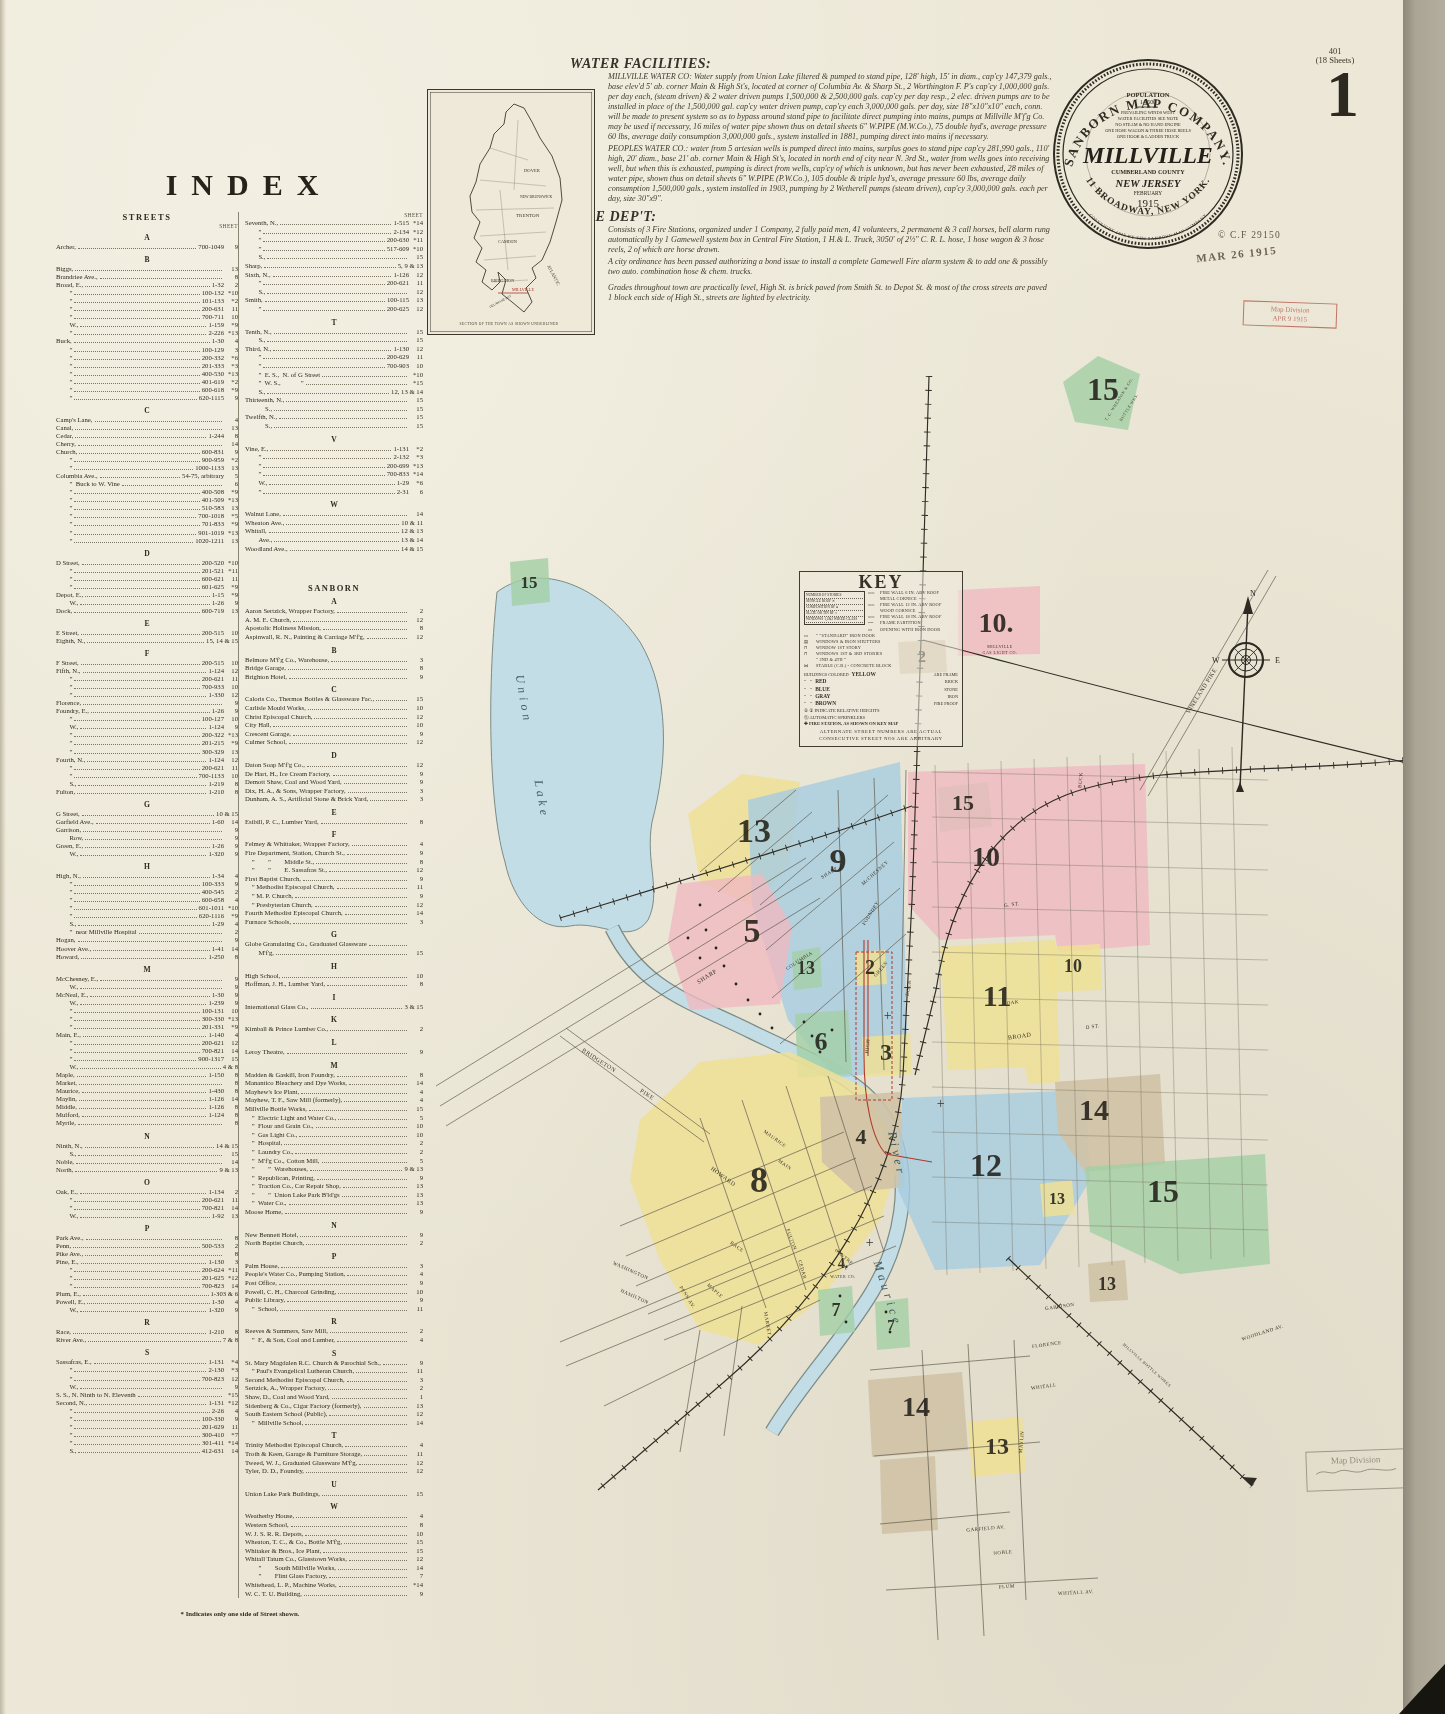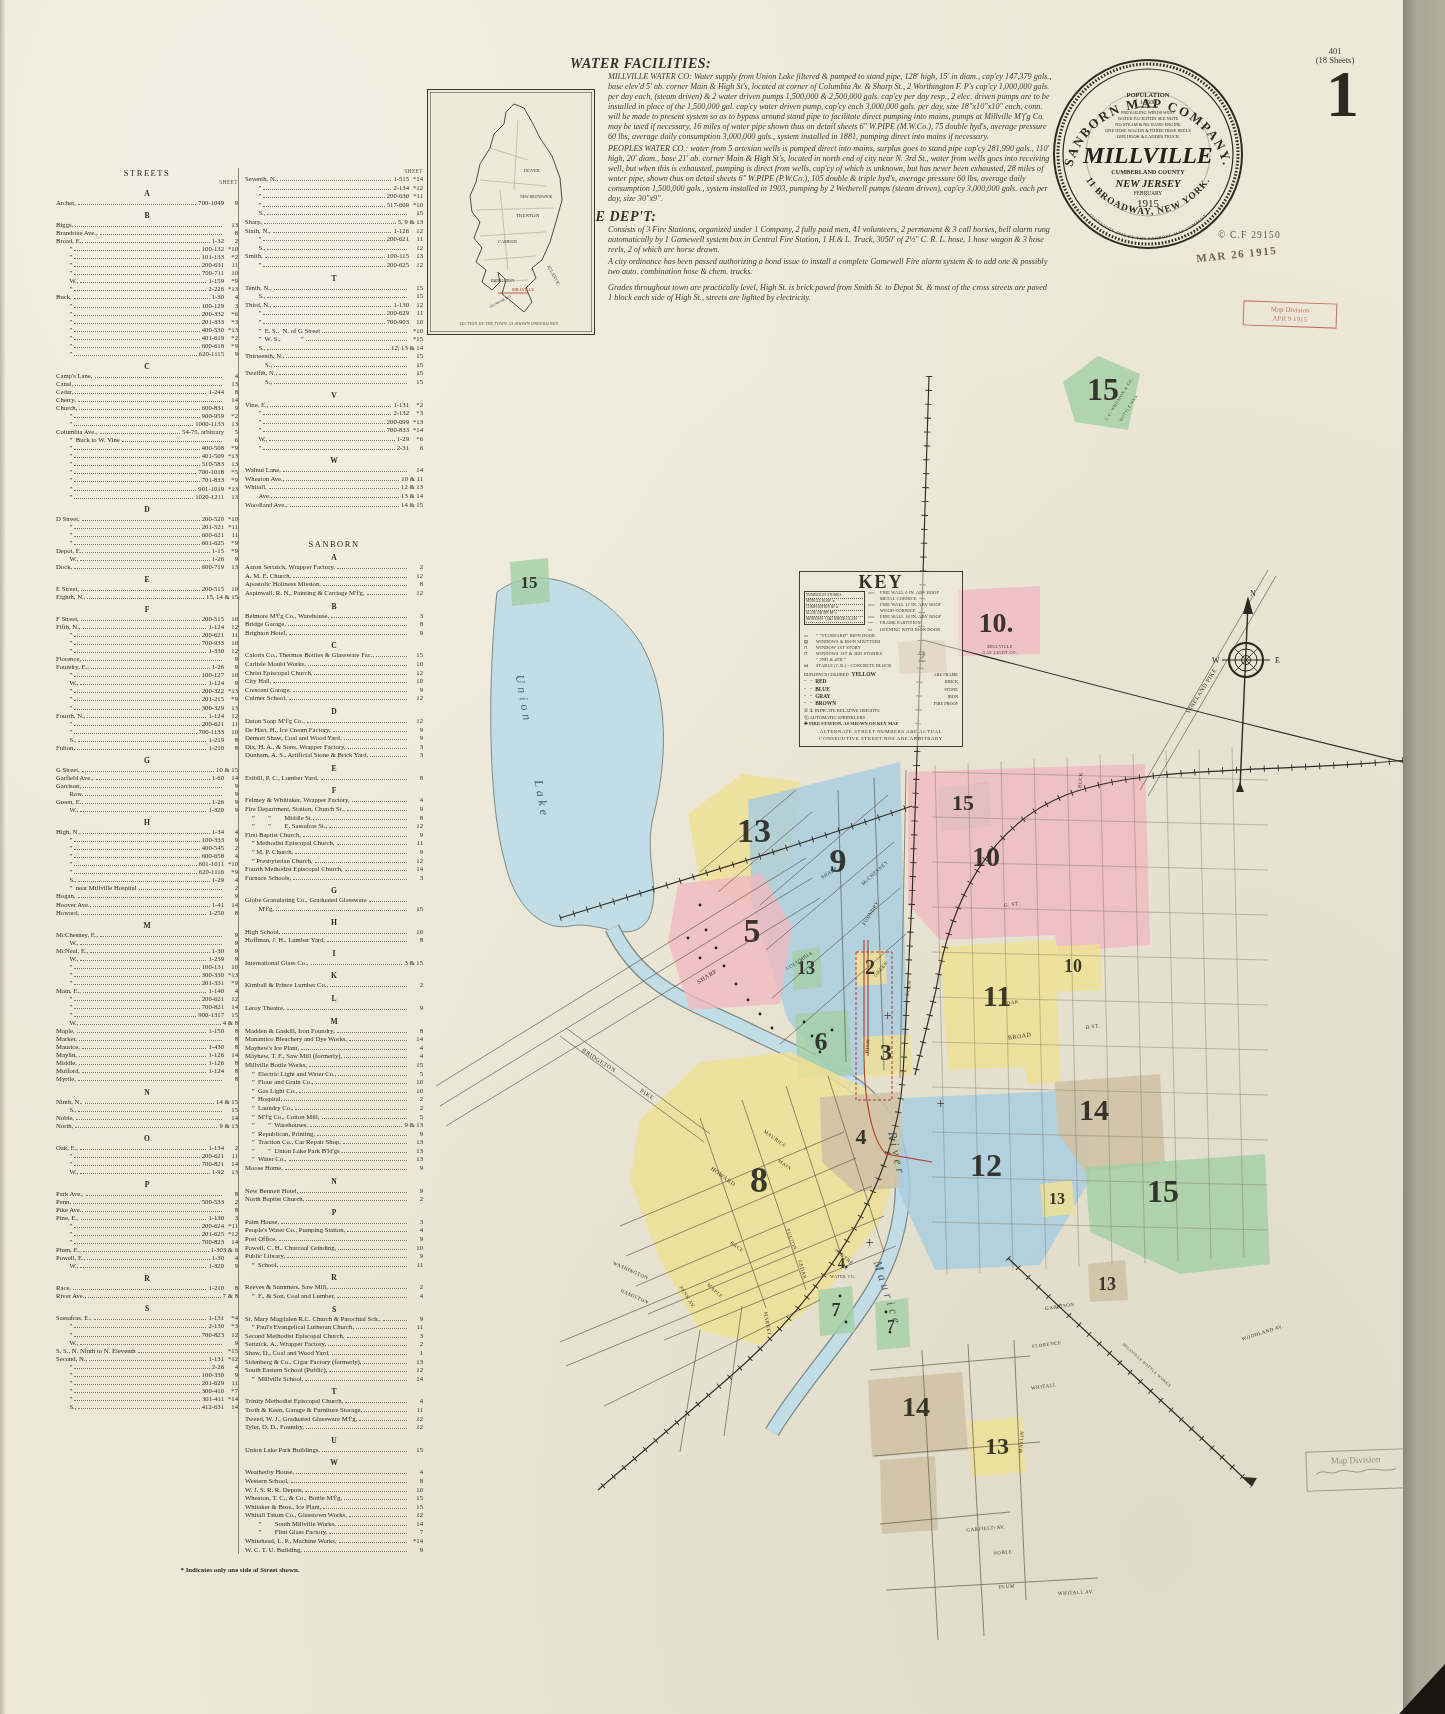--- a/index.html
+++ b/index.html
@@ -21,21 +21,21 @@
   .edge-left{position:absolute;left:0;top:0;width:6px;height:1714px;
              background:linear-gradient(90deg,#bdb7a4,rgba(0,0,0,0));z-index:40;}
 
   
   .index-panel{position:absolute;left:56px;top:168px;width:368px;z-index:10;color:#2e2b20;}
   .index-title{font-size:30px;font-weight:bold;letter-spacing:14px;text-align:center;
                margin:0 0 10px 18px;color:#26231b;}
   .index-cols{display:flex;}
   .icol{width:182px;}
   .icol2{border-left:1px solid #8a8472;padding-left:6px;width:178px;}
-  .isub{text-align:center;font-weight:normal;font-size:8.5px;letter-spacing:1.5px;margin:0 0 1px;}
+  .isub{text-align:center;font-weight:bold;font-size:8.5px;letter-spacing:1.5px;margin:0 0 1px;}
   .isheet{text-align:right;font-size:5.4px;letter-spacing:.4px;color:#55503f;margin:0 0 1px;}
   .ihead{text-align:center;font-weight:bold;font-size:7.6px;line-height:11px;margin-top:3px;}
   .ir{display:flex;align-items:baseline;line-height:8.05px;font-size:6.7px;}
   .icol2 .ir{line-height:8.6px;}
   .ir .nm{white-space:pre;}
   .ir .ld{flex:1;border-bottom:1px dotted #7d7665;margin:0 2px 1px 2px;min-width:3px;}
   .ir .rg{white-space:pre;}
   .ir .sh{min-width:14px;text-align:right;white-space:pre;}
   .ispecials{margin-top:30px;}
   .ifoot{font-size:6.8px;font-weight:bold;text-align:center;margin-top:12px;}
@@ -345,20 +345,21 @@
         <text x="1000" y="648" font-size="4" class="slab">MILLVILLE</text>
         <text x="1000" y="654" font-size="4" class="slab">GAS LIGHT CO.</text>
         <text x="843" y="1278" font-size="4" class="slab">WATER CO.</text>
         <text x="888" y="1020" font-size="14" class="slab">+</text>
         <text x="870" y="1247" font-size="14" class="slab">+</text>
         <text x="941" y="1108" font-size="14" class="slab">+</text>
       </g>
   </svg>
 
   <div class="index-panel">
+    <div class="index-title">INDEX</div>
     <div class="index-cols">
       <div class="icol" id="index-col1">
           <div class="isub">STREETS</div>
           <div class="isheet">SHEET</div>
           <div class="ihead">A</div>
           <div class="ir">
             <span class="nm">Archer,</span>
             <span class="ld"></span>
             <span class="rg">700-1049</span>
             <span class="sh">9</span>

